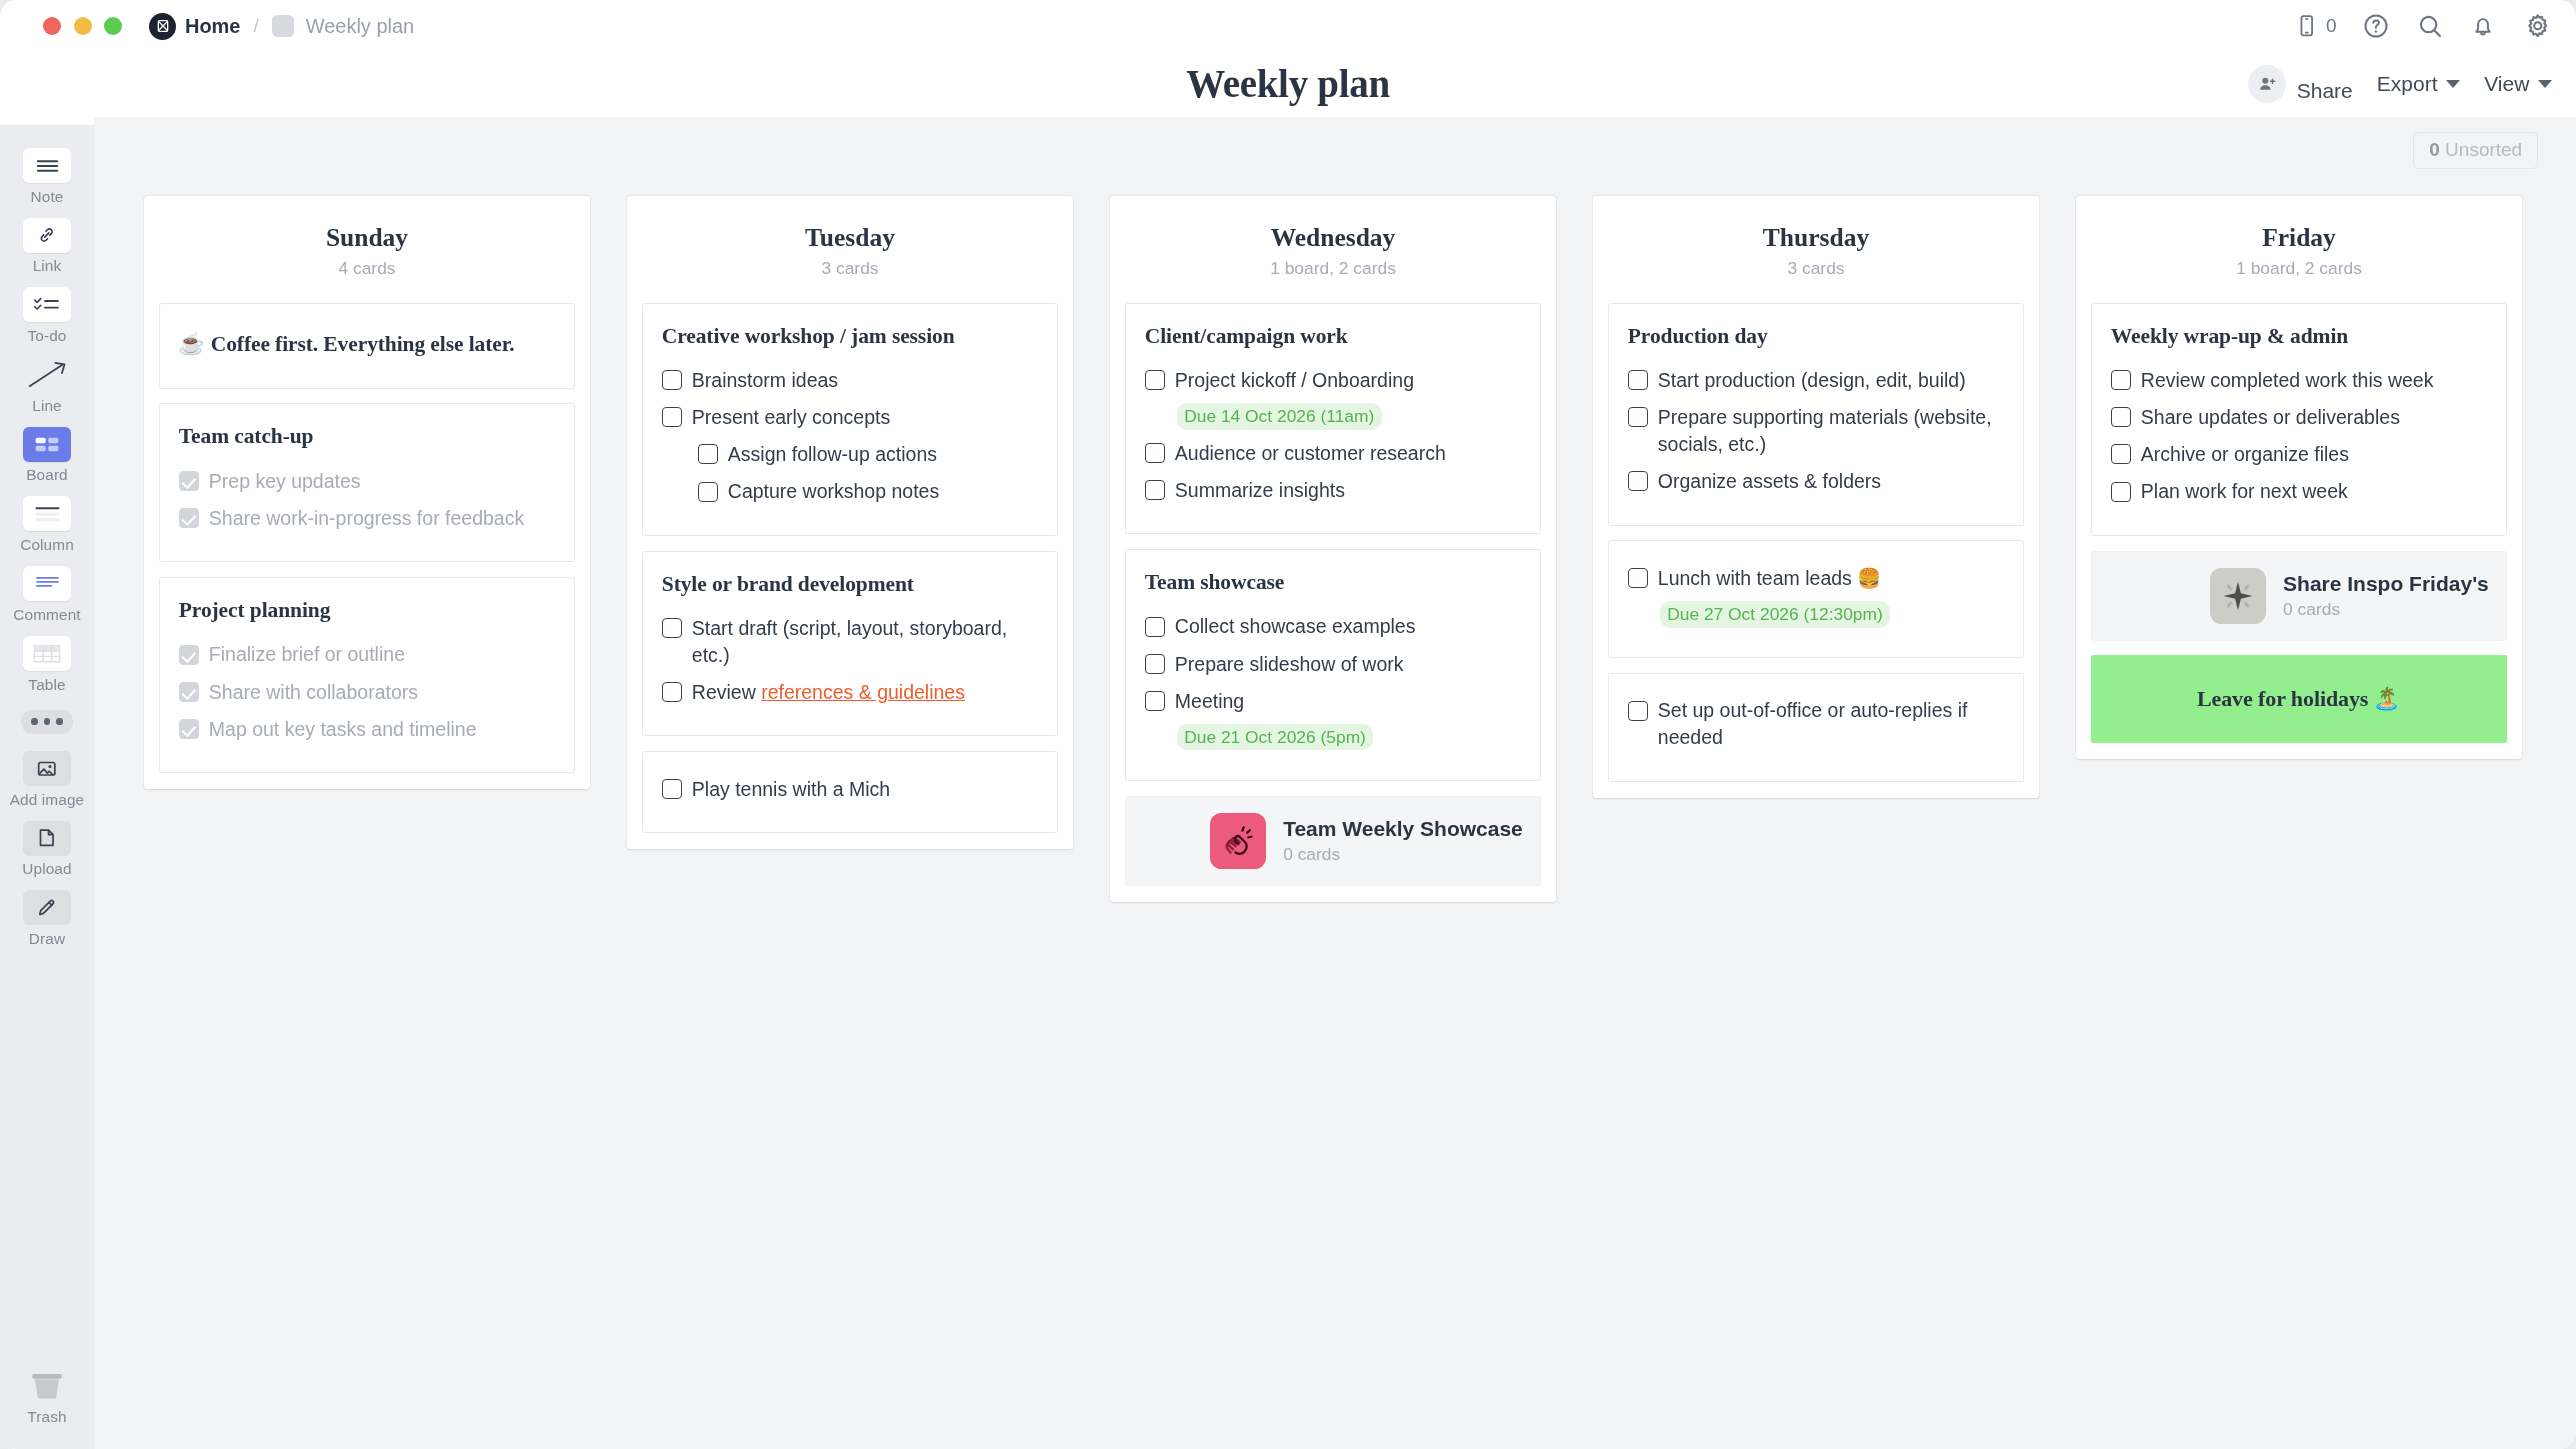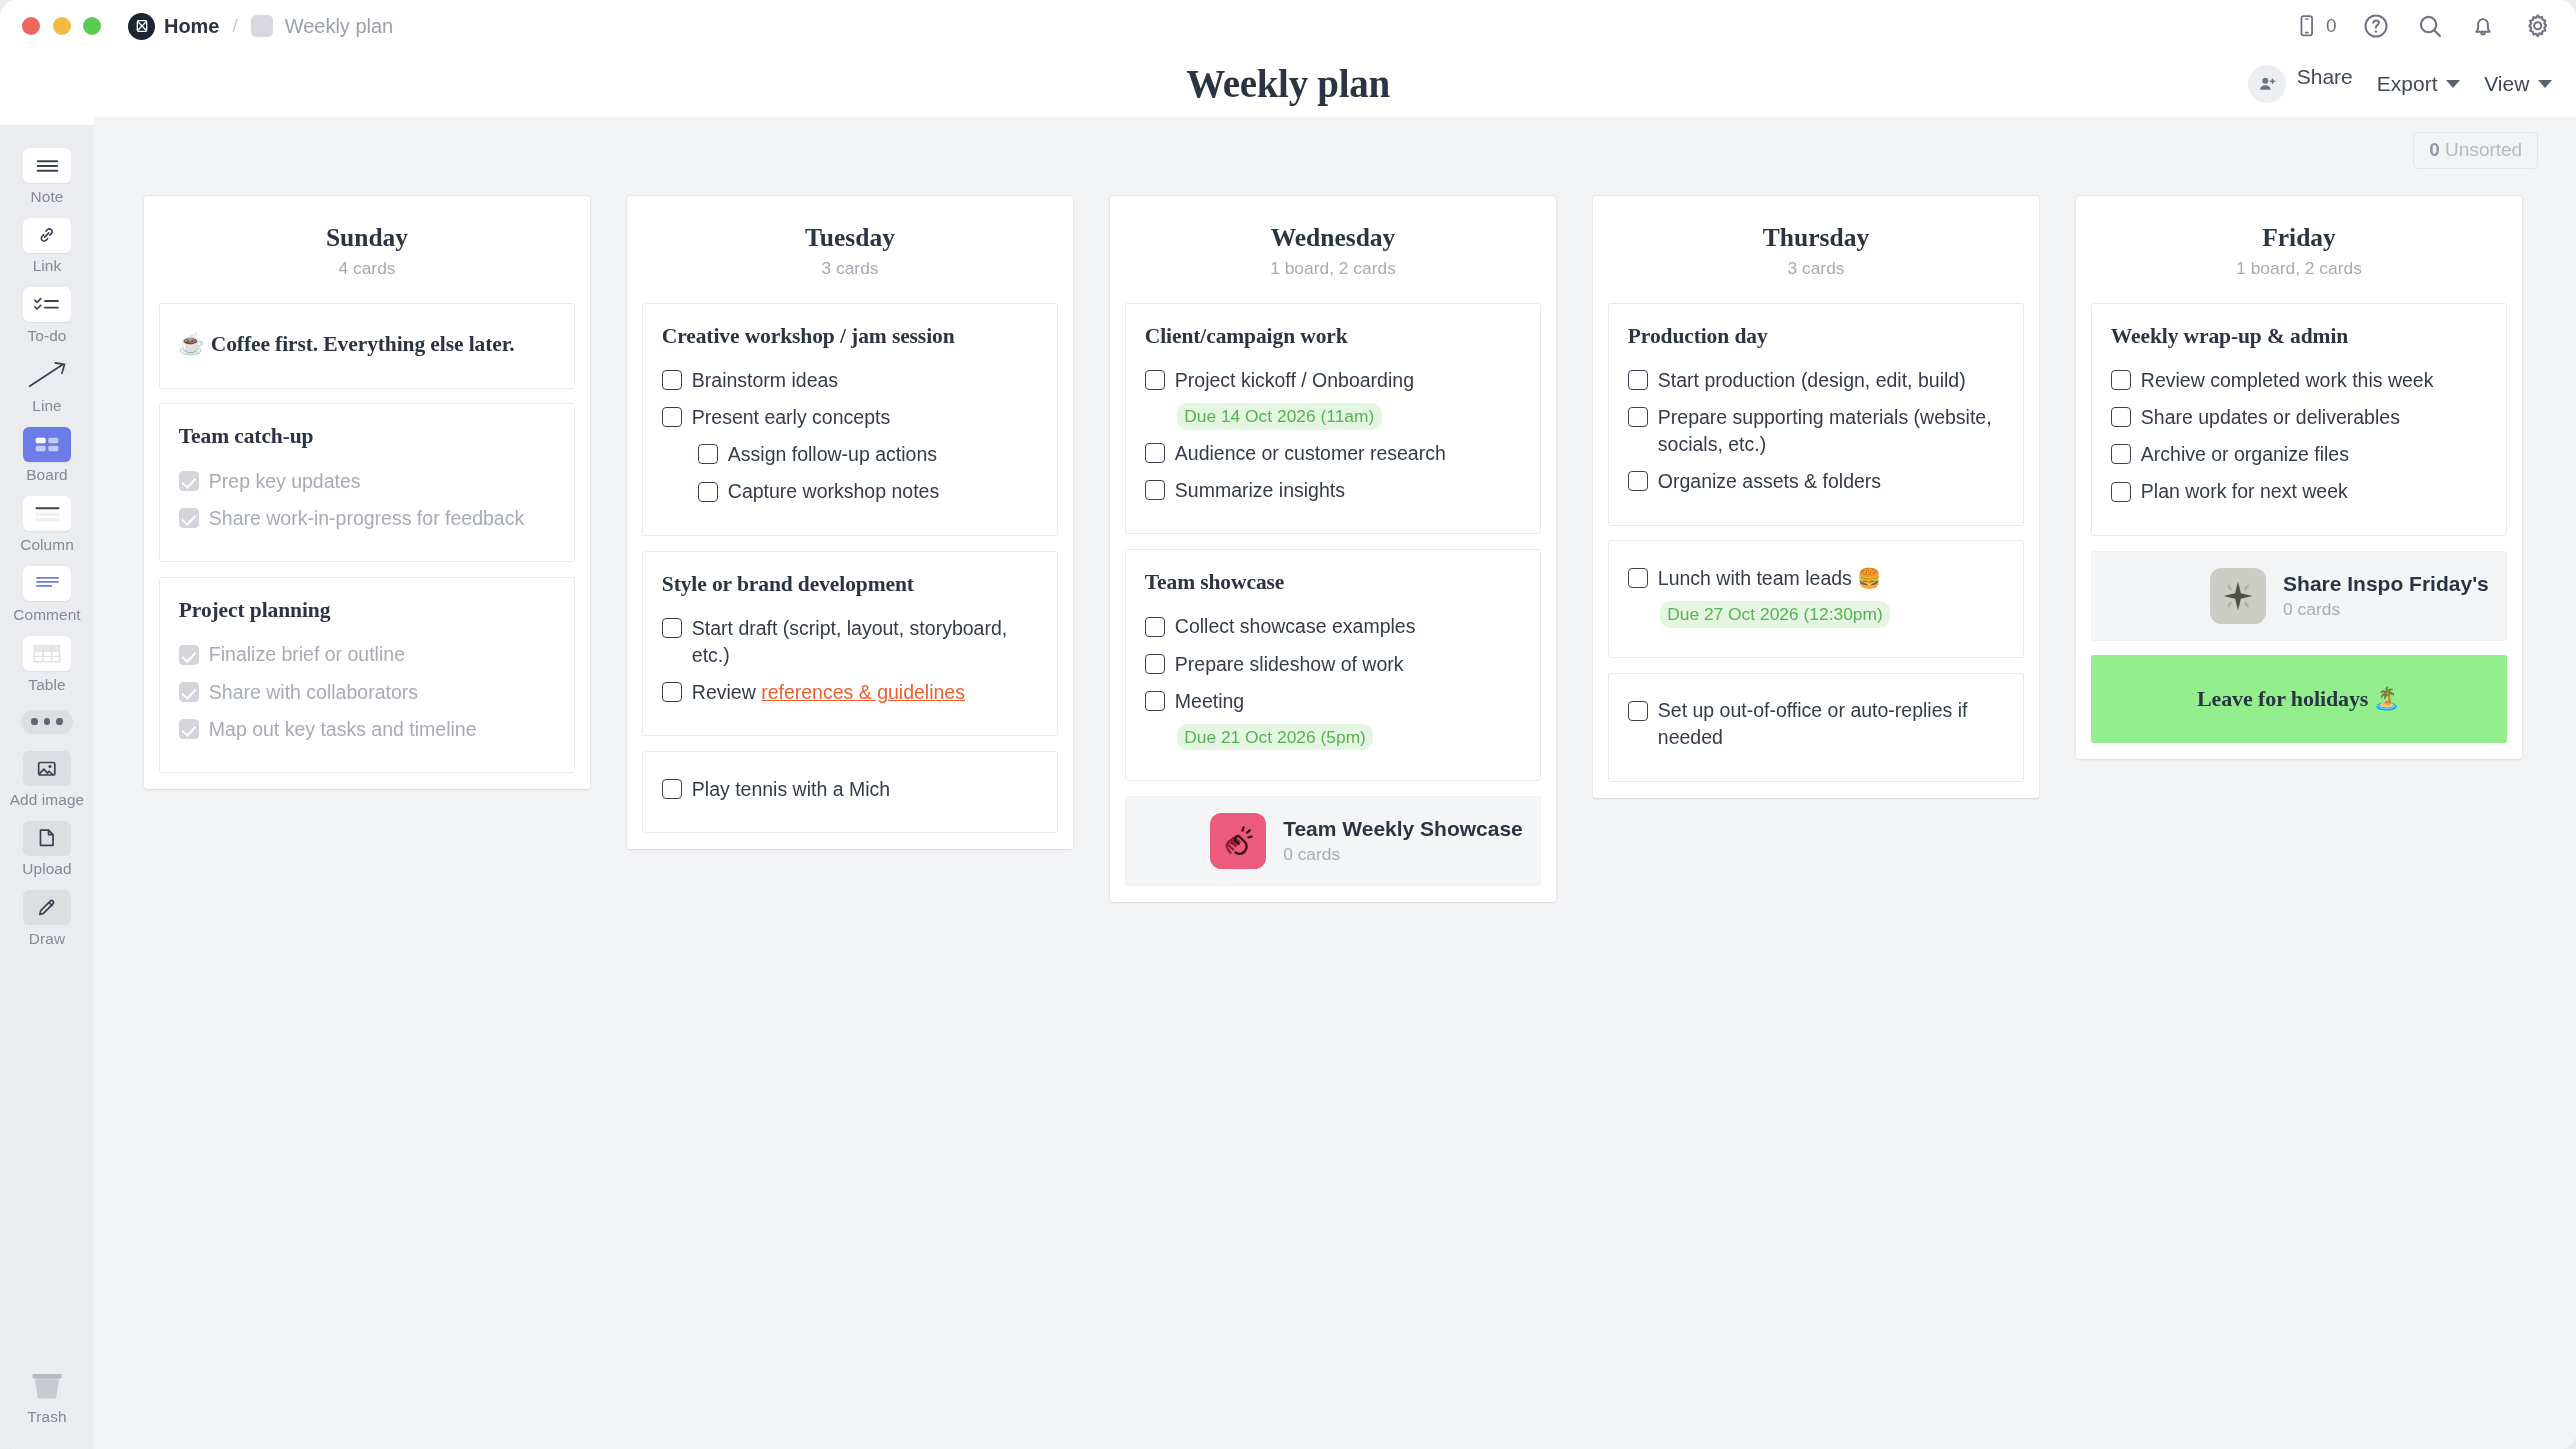--- a/index.html
+++ b/index.html
@@ -14,21 +14,21 @@
     width: 2576px; height: 1449px;
     background: #ffffff;
     border-radius: 17.4px;
     overflow: hidden;
   }
 
   
   .titlebar {
     position: absolute; top: 0; left: 0; right: 0; height: 52px;
     background: #ffffff;
-    display: flex; align-items: center;
+    display: flex; align-items: center; padding-left: 21px;
   }
   .traffic { display: flex; gap: 12.7px; margin-left: 22px; }
   .dot { width: 18px; height: 18px; border-radius: 50%; }
   .dot.red { background: #f0665c; }
   .dot.yellow { background: #f2bb44; }
   .dot.green { background: #5bcb52; }
 
   .crumbs { display: flex; align-items: center; margin-left: 27px; gap: 8.7px; }
   .milanote-logo {
     width: 27px; height: 27px; border-radius: 50%;
@@ -56,21 +56,21 @@
   }
   .page-title {
     position: absolute; left: 0; right: 0; top: 9.4px; text-align: center;
     font-family: "Liberation Serif", serif;
     font-size: 39px; font-weight: 700; color: #2b3443; letter-spacing: -0.3px;
   }
   .header-actions {
     position: absolute; right: 24px; top: 0; height: 64px;
     display: flex; align-items: center; gap: 24px;
   }
-  .share-btn { display: flex; align-items: flex-start; gap: 10.7px; cursor: pointer; }
+  .share-btn { display: flex; align-items: flex-end; gap: 10.7px; cursor: pointer; }
   .share-av {
     width: 38px; height: 38px; border-radius: 50%; background: #eceef1;
     display: flex; align-items: center; justify-content: center;
   }
   .hdr-label { font-size: 21px; color: #404a59; }
   .menu-btn { display: flex; align-items: center; gap: 8.7px; cursor: pointer; }
   .chev { width: 0; height: 0; border-left: 7.4px solid transparent;
           border-right: 7.4px solid transparent; border-top: 8px solid #59626f; }
 
   

